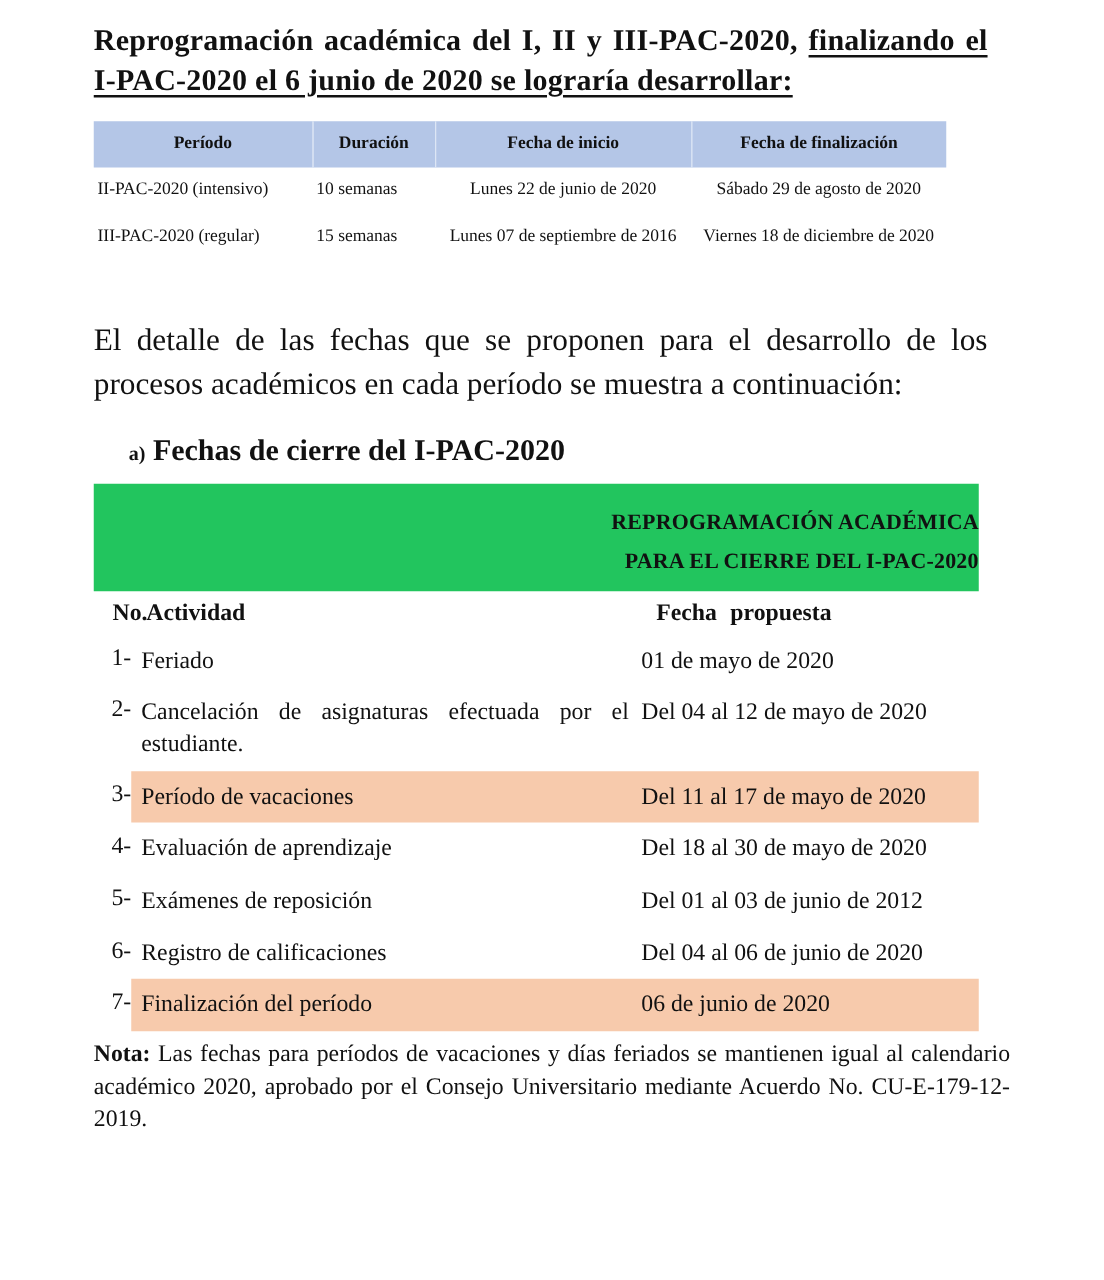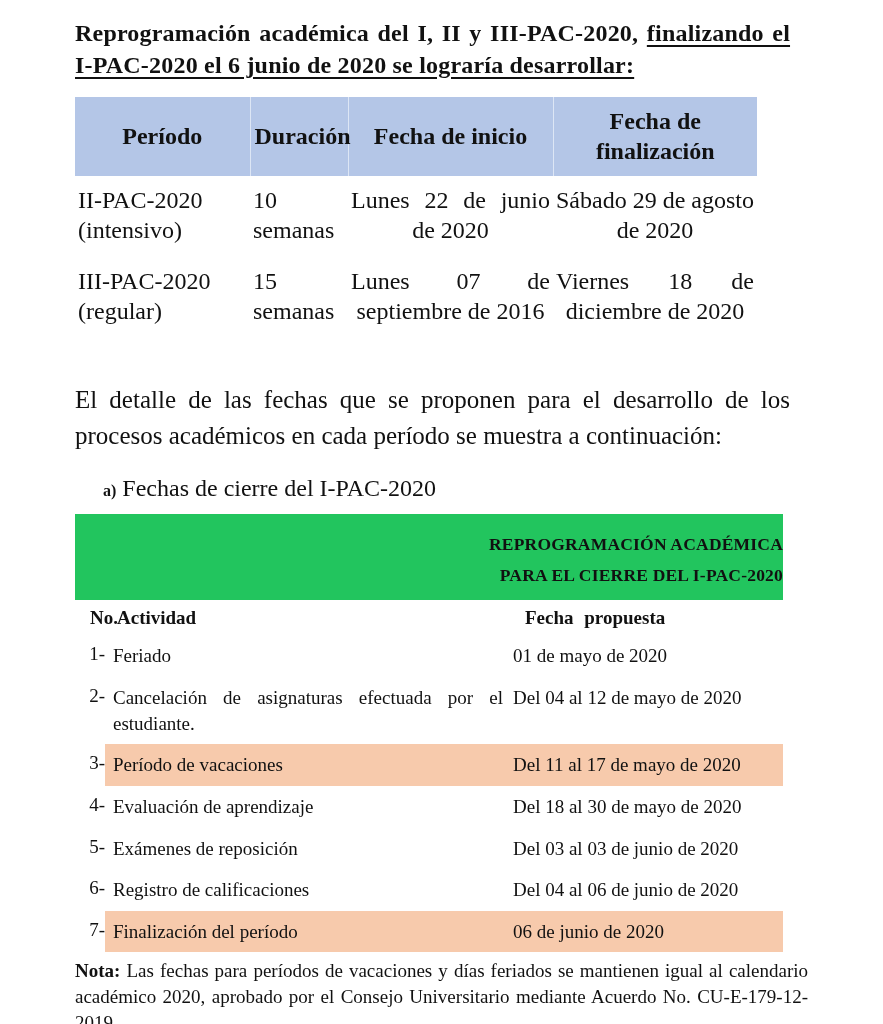--- a/index.html
+++ b/index.html
@@ -31,21 +31,21 @@
     text-decoration-thickness:2px;
     text-underline-offset:4px;
   }
 
   
   table.periods{
     border-collapse:collapse;
     table-layout:fixed;
     width:682px;
     margin-top:16px;
-    font-size:24px;
+    font-size:14px;
     line-height:1.25;
   }
   table.periods th{
     background:#b4c6e7;
     font-weight:bold;
     text-align:center;
     padding:9px 4px 10px 4px;
   }
   table.periods th + th{border-left:1.5px solid #dde6f5;}
   table.periods td{
@@ -68,21 +68,21 @@
 
   
   .section-heading{
     margin-top:22px;
     padding-left:28px;
     display:flex;
     align-items:baseline;
     gap:6px;
   }
   .section-heading .marker{font-size:16px;font-weight:bold;}
-  .section-heading .title{font-size:24px;font-weight:normal;}
+  .section-heading .title{font-size:24px;font-weight:bold;}
 
   
   .closing{
     width:708px;
     margin-top:12px;
     font-size:19px;
   }
   .closing .banner{
     background:#22c55e;
     text-align:right;
@@ -220,21 +220,21 @@
       <div class="row-body">
         <div class="act">Evaluación de aprendizaje</div>
         <div class="date">Del 18 al 30 de mayo de 2020</div>
       </div>
     </div>
 
     <div class="row">
       <div class="no">5-</div>
       <div class="row-body">
         <div class="act">Exámenes de reposición</div>
-        <div class="date">Del 03 al 03 de junio de 2020</div>
+        <div class="date">Del 01 al 03 de junio de 2012</div>
       </div>
     </div>
 
     <div class="row">
       <div class="no">6-</div>
       <div class="row-body">
         <div class="act">Registro de calificaciones</div>
         <div class="date">Del 04 al 06 de junio de 2020</div>
       </div>
     </div>

